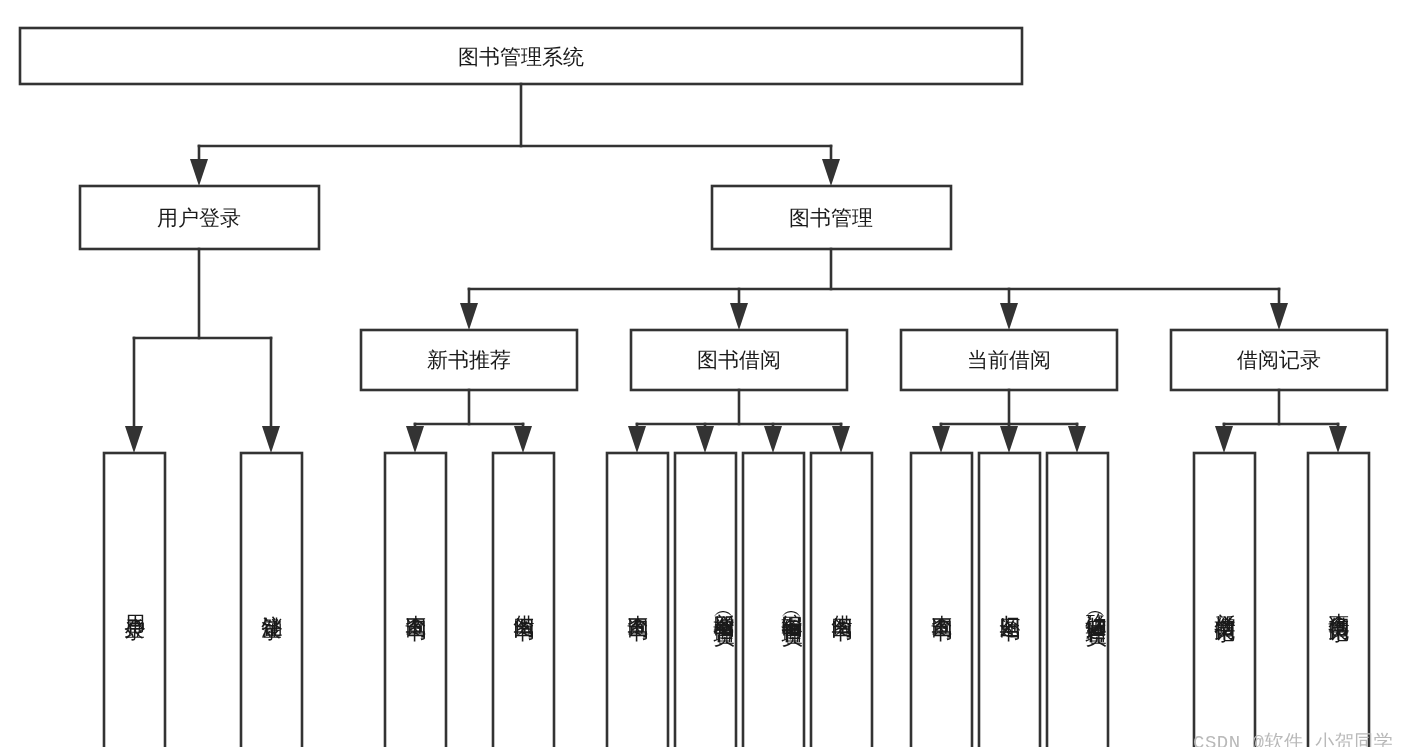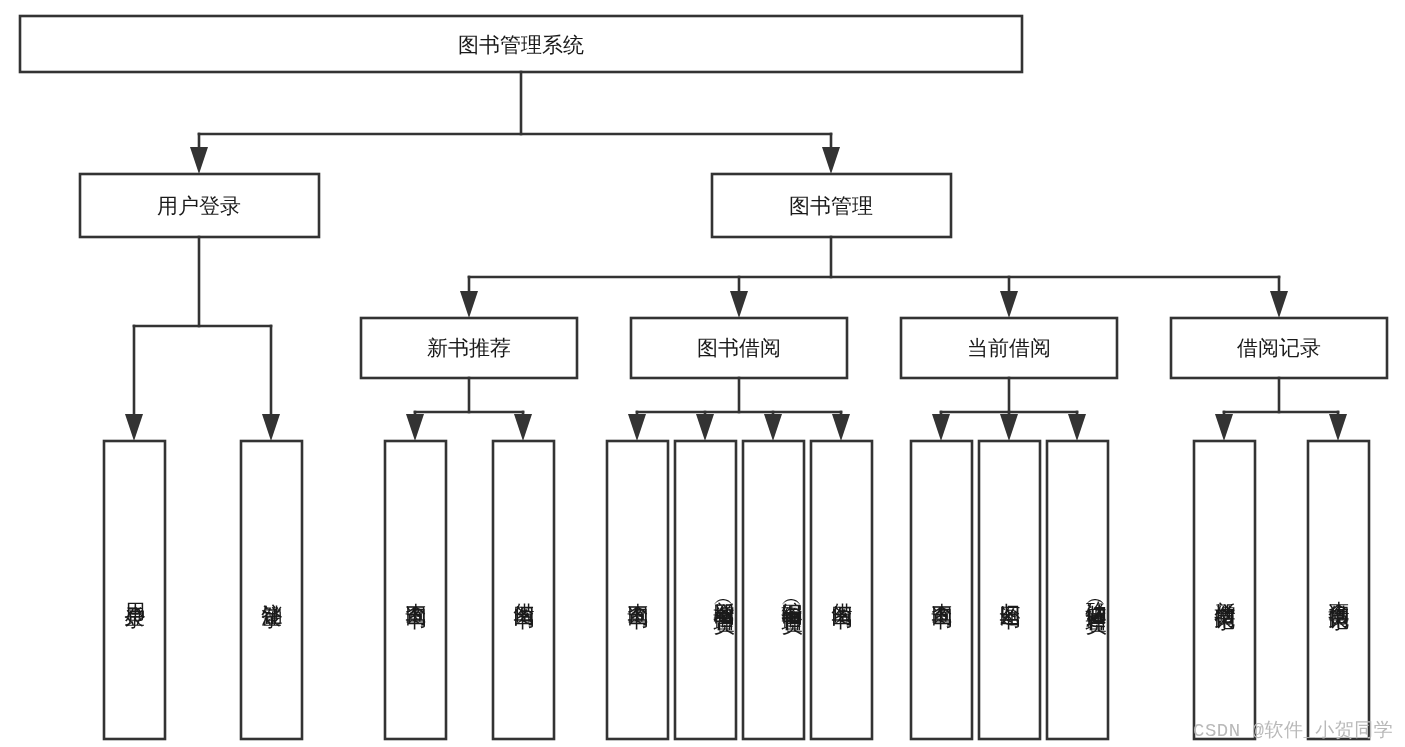--- a/index.html
+++ b/index.html
@@ -10,21 +10,21 @@
   body {
     width: 1405px;
     height: 747px;
     font-family: "Liberation Sans", "DejaVu Sans", sans-serif;
     overflow: hidden;
     position: relative;
   }
   #diagram-root {
     position: absolute;
     left: 0;
-    top: 4px;
+    top: 16px;
     width: 1405px;
     height: 585px;
   }
   svg.tree-canvas {
     display: block;
     width: 1405px;
     height: 747px;
   }
   .node-rect {
     fill: #ffffff;

